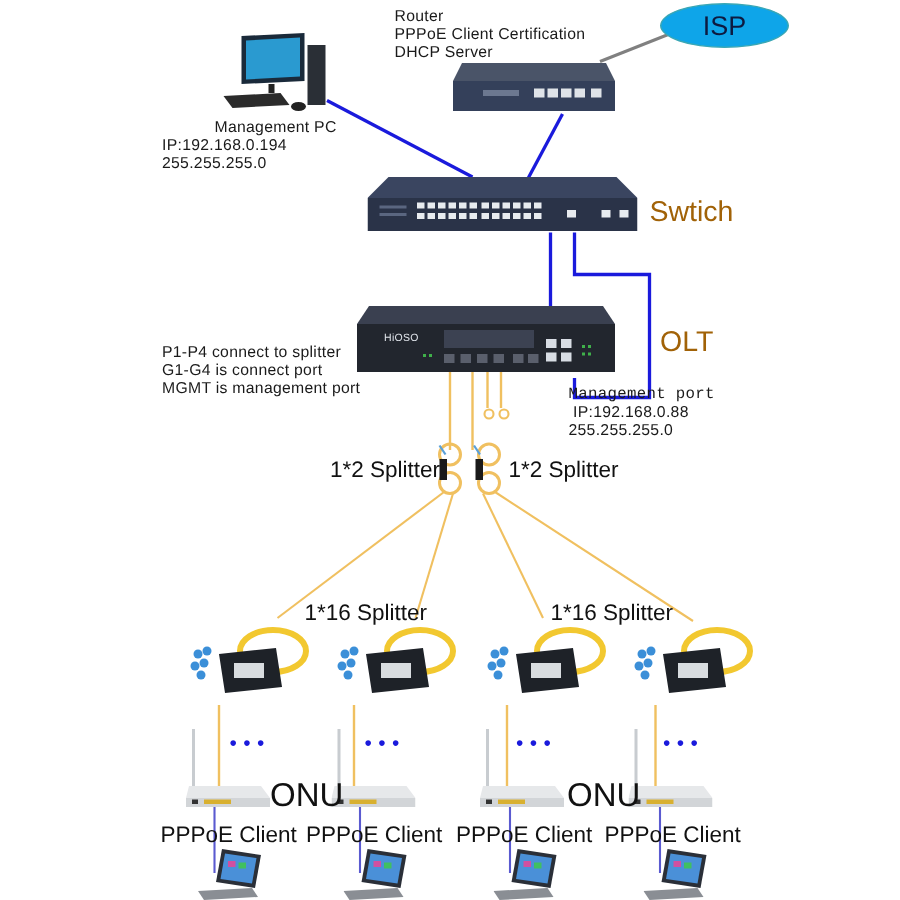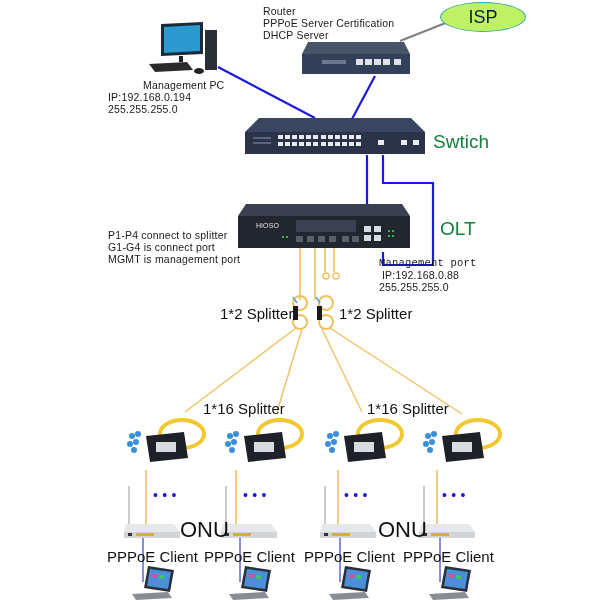--- a/index.html
+++ b/index.html
@@ -1,22 +1,22 @@
 <!DOCTYPE html>
 <html><head>
 <meta charset="utf-8">
 <style>
   html, body { margin:0; padding:0; background:#ffffff; }
   body { width:600px; height:600px; position:relative; overflow:hidden; font-family:"Liberation Sans", sans-serif; }
   .lbl { position:absolute; color:#1a1a1a; font-size:10.5px; line-height:12px; white-space:nowrap; letter-spacing:0.2px; }
-  .big { position:absolute; color:#15803d; font-size:19px; line-height:20px; white-space:nowrap; }
+  .big { position:absolute; color:#a16207; font-size:19px; line-height:20px; white-space:nowrap; }
   .onu-big { position:absolute; color:#111; font-size:22px; line-height:22px; white-space:nowrap; }
   .split-lbl { position:absolute; color:#111; font-size:15px; line-height:14px; white-space:nowrap; }
   svg.wires { position:absolute; left:0; top:0; width:600px; height:600px; }
-  .isp { position:absolute; left:440px; top:2px; width:84px; height:28px; border-radius:50%; background:#bef264; border:1px solid #3aa7b5; }
+  .isp { position:absolute; left:440px; top:2px; width:84px; height:28px; border-radius:50%; background:#0ea5e9; border:1px solid #3aa7b5; }
   .isp span { position:absolute; left:0; right:0; top:4px; text-align:center; font-size:18px; color:#0d1a40; }
   .dev { position:absolute; }
 </style>
 </head>
 <body>
 
 <svg class="wires" viewBox="0 0 600 600">
 
   <line x1="400" y1="41" x2="448" y2="22" stroke="#808080" stroke-width="2"></line>
 
@@ -62,21 +62,21 @@
   <line x1="240" y1="536" x2="240" y2="582" stroke="#5a5ad0" stroke-width="1.4"></line>
   <line x1="340" y1="536" x2="340" y2="582" stroke="#5a5ad0" stroke-width="1.4"></line>
   <line x1="440" y1="536" x2="440" y2="582" stroke="#5a5ad0" stroke-width="1.4"></line>
 </svg>
 
 <div class="isp">
   <span>ISP</span>
 </div>
 
 <div class="lbl" style="left:263px; top:5px;text-align:right;">Router</div>
-<div class="lbl" style="left:263px; top:17px;">PPPoE Server Certification</div>
+<div class="lbl" style="left:263px; top:17px;">PPPoE Client Certification</div>
 <div class="lbl" style="left:263px; top:29px;">DHCP Server</div>
 
 <svg class="dev" style="left:302px; top:42px;" width="108" height="34">
   <polygon points="6,0 102,0 108,12 0,12" fill="#4a5468"></polygon>
   <rect x="0" y="12" width="108" height="20" fill="#34405a"></rect>
   <rect x="54" y="17" width="7" height="6" fill="#dfe3e8"></rect>
   <rect x="63" y="17" width="7" height="6" fill="#dfe3e8"></rect>
   <rect x="72" y="17" width="7" height="6" fill="#dfe3e8"></rect>
   <rect x="81" y="17" width="7" height="6" fill="#dfe3e8"></rect>
   <rect x="92" y="17" width="7" height="6" fill="#dfe3e8"></rect>

